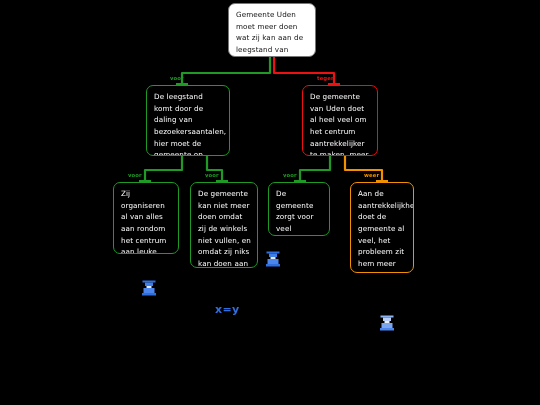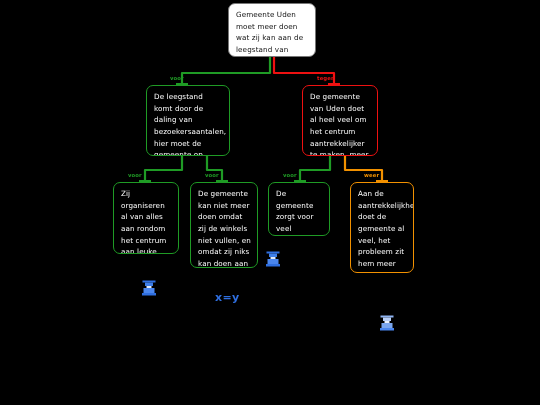--- a/index.html
+++ b/index.html
@@ -71,20 +71,21 @@
   .edge-label.tegen { color: #ee1111; }
   .edge-label.weer { color: #f29100; }
 
   .formula {
     position: absolute;
     color: #2f6fe0;
     font-weight: bold;
     font-size: 11px;
     letter-spacing: 0.4px;
     font-family: "DejaVu Sans", sans-serif;
+    margin-top: 12px;
   }
   .avatar {
     position: absolute;
     width: 18px;
     height: 20px;
   }
 </style>
 </head>
 <body>
 

